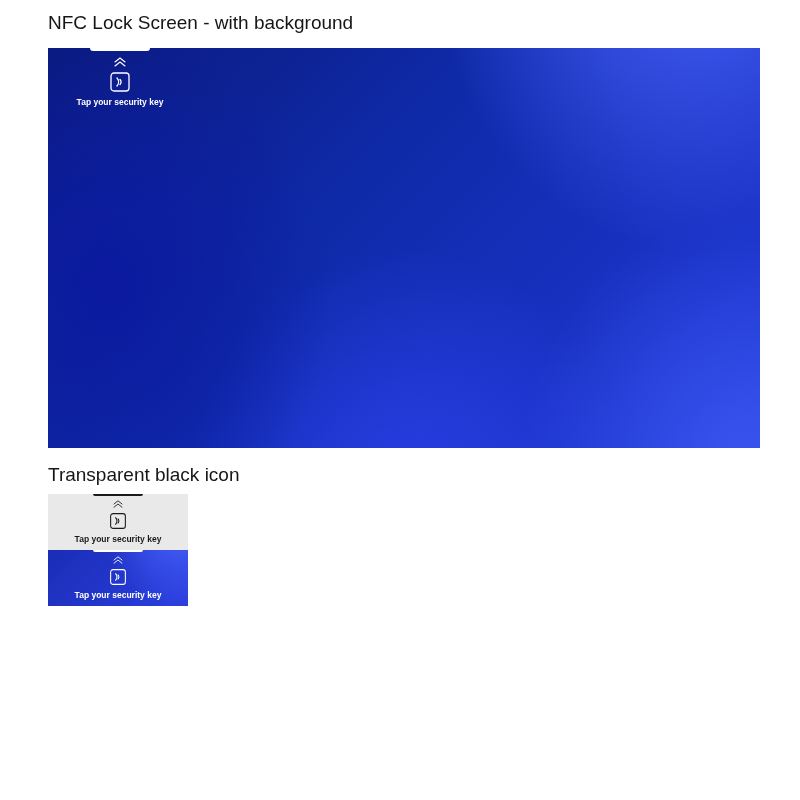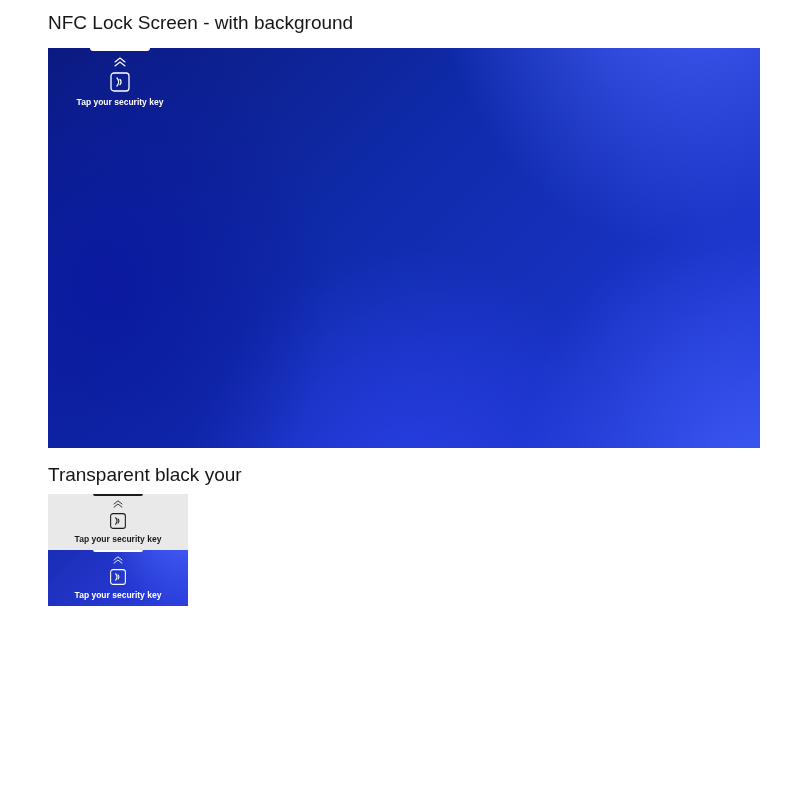--- a/index.html
+++ b/index.html
@@ -106,21 +106,21 @@
         <svg width="22" height="22" viewBox="0 0 22 22">
           <rect x="2" y="2" width="18" height="18" rx="3" ry="3" fill="none" stroke="#ffffff" stroke-width="1.3"></rect>
           <path d="M8 7 a6 6 0 0 1 0 8" fill="none" stroke="#ffffff" stroke-width="1.3" stroke-linecap="round"></path>
           <path d="M11 8.5 a3.5 3.5 0 0 1 0 5" fill="none" stroke="#ffffff" stroke-width="1.3" stroke-linecap="round"></path>
         </svg>
       </div>
       <div class="caption">Tap your security key</div>
     </div>
   </div>
 
-  <h2 class="section-title sub">Transparent black your</h2>
+  <h2 class="section-title sub">Transparent black icon</h2>
 
   <div class="thumb light">
     <div class="nfc-overlay dark">
       <div class="tab-notch"></div>
       <div class="chevrons">
         <svg width="12" height="8" viewBox="0 0 14 10">
           <polyline points="2,5 7,1 12,5" fill="none" stroke="#1a1a1a" stroke-width="1.1" stroke-linecap="round" stroke-linejoin="round"></polyline>
           <polyline points="2,9 7,5 12,9" fill="none" stroke="#1a1a1a" stroke-width="1.1" stroke-linecap="round" stroke-linejoin="round"></polyline>
         </svg>
       </div>

